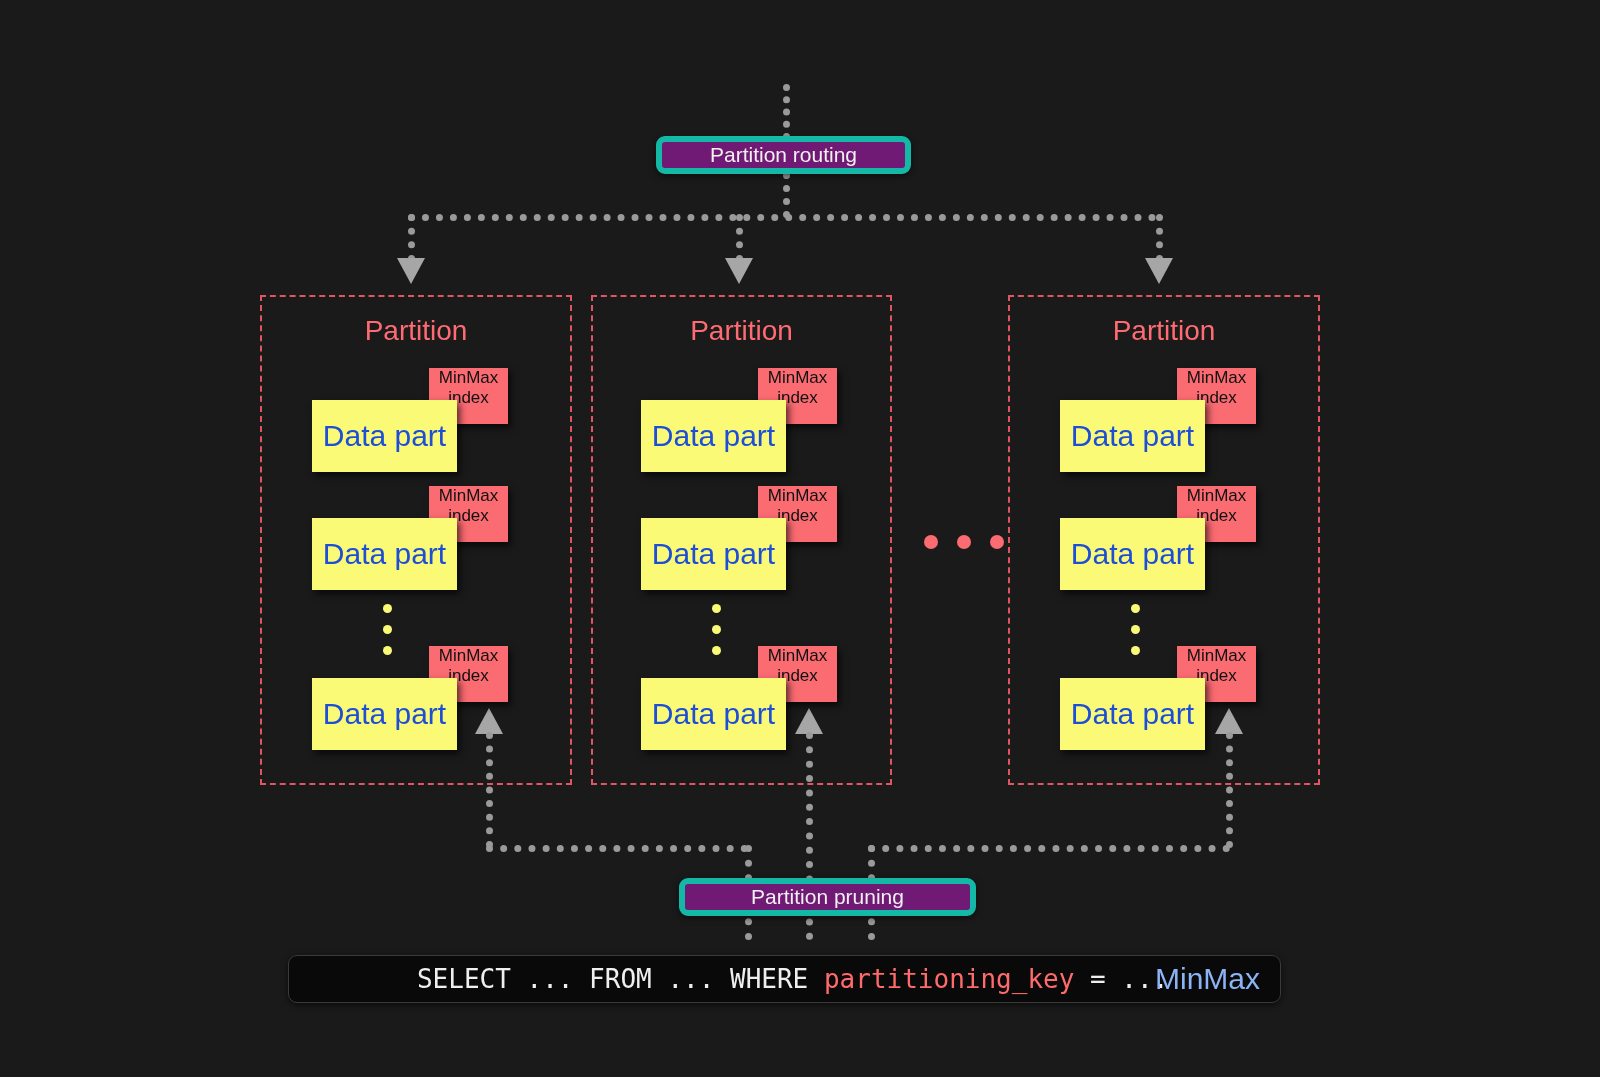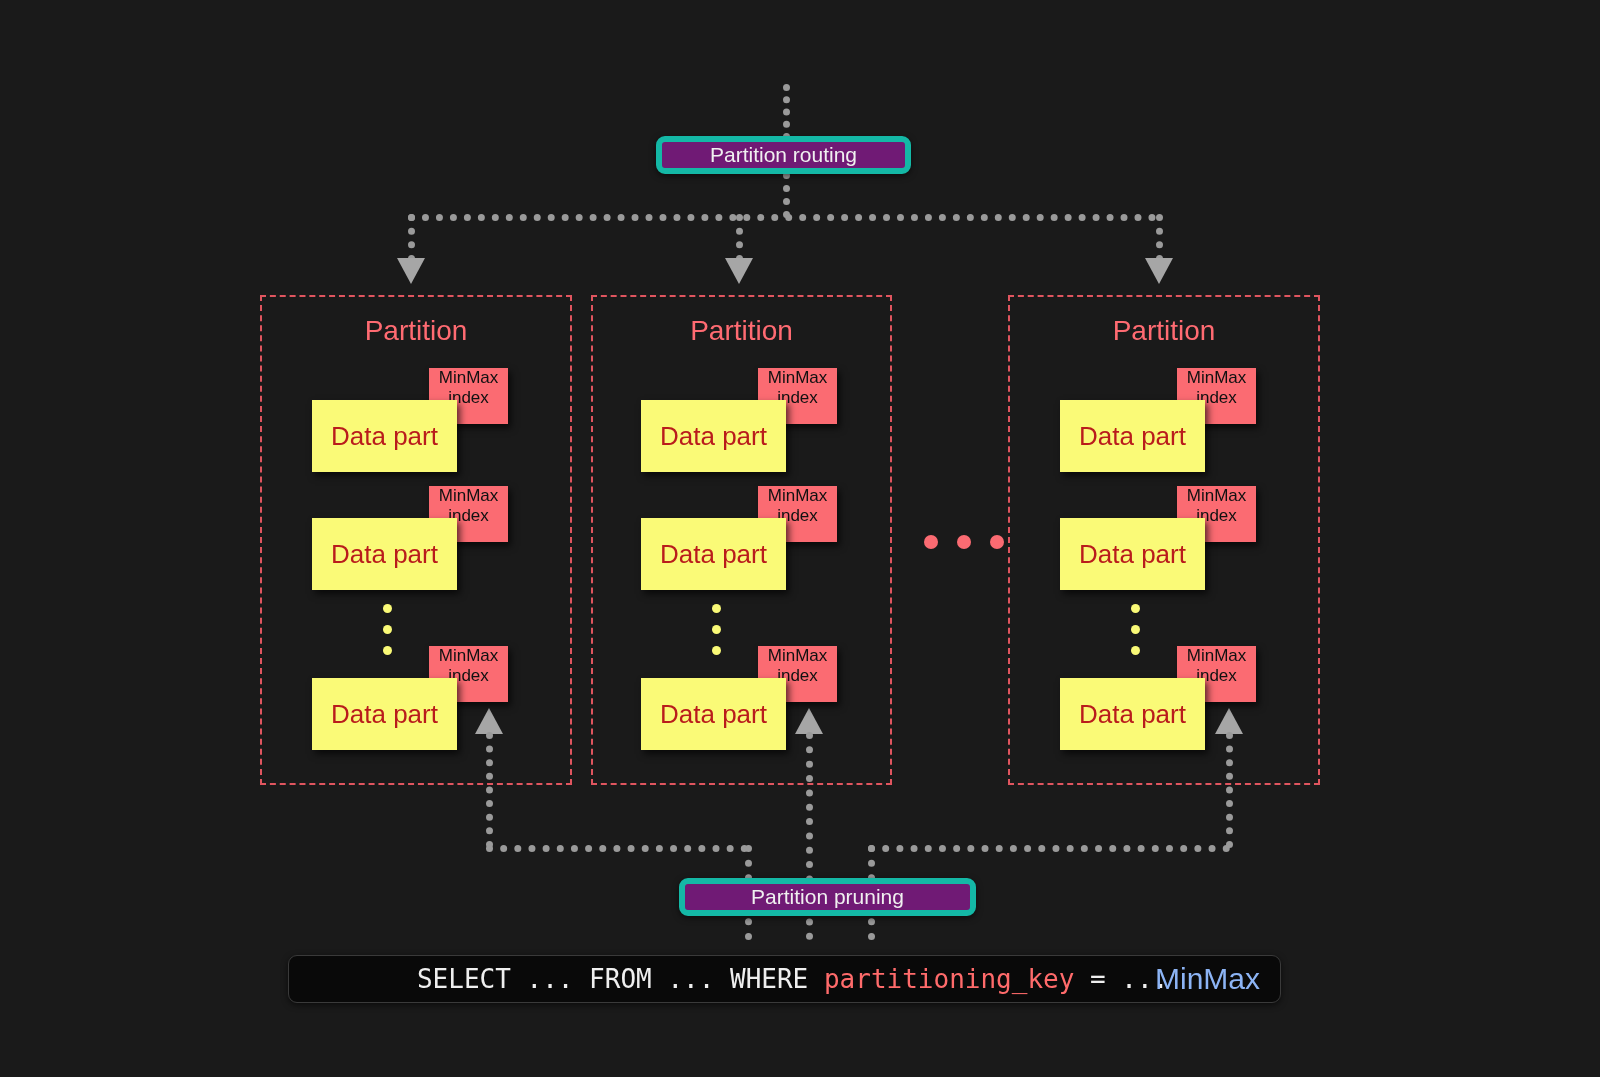--- a/index.html
+++ b/index.html
@@ -109,22 +109,22 @@
     position: absolute;
     left: 0;
     bottom: 0;
     width: 145px;
     height: 72px;
     background: #fafa77;
     box-shadow: 3px 4px 7px rgba(0,0,0,.65);
     display: flex;
     align-items: center;
     justify-content: center;
-    color: #b91c1c;
-    font-size: 26px;
+    color: #1d4ed8;
+    font-size: 30px;
     z-index: 2;
   }
   .minmax {
     position: absolute;
     right: 0;
     top: 0;
     width: 79px;
     height: 56px;
     background: #fb6b72;
     box-shadow: 3px 4px 7px rgba(0,0,0,.65);

